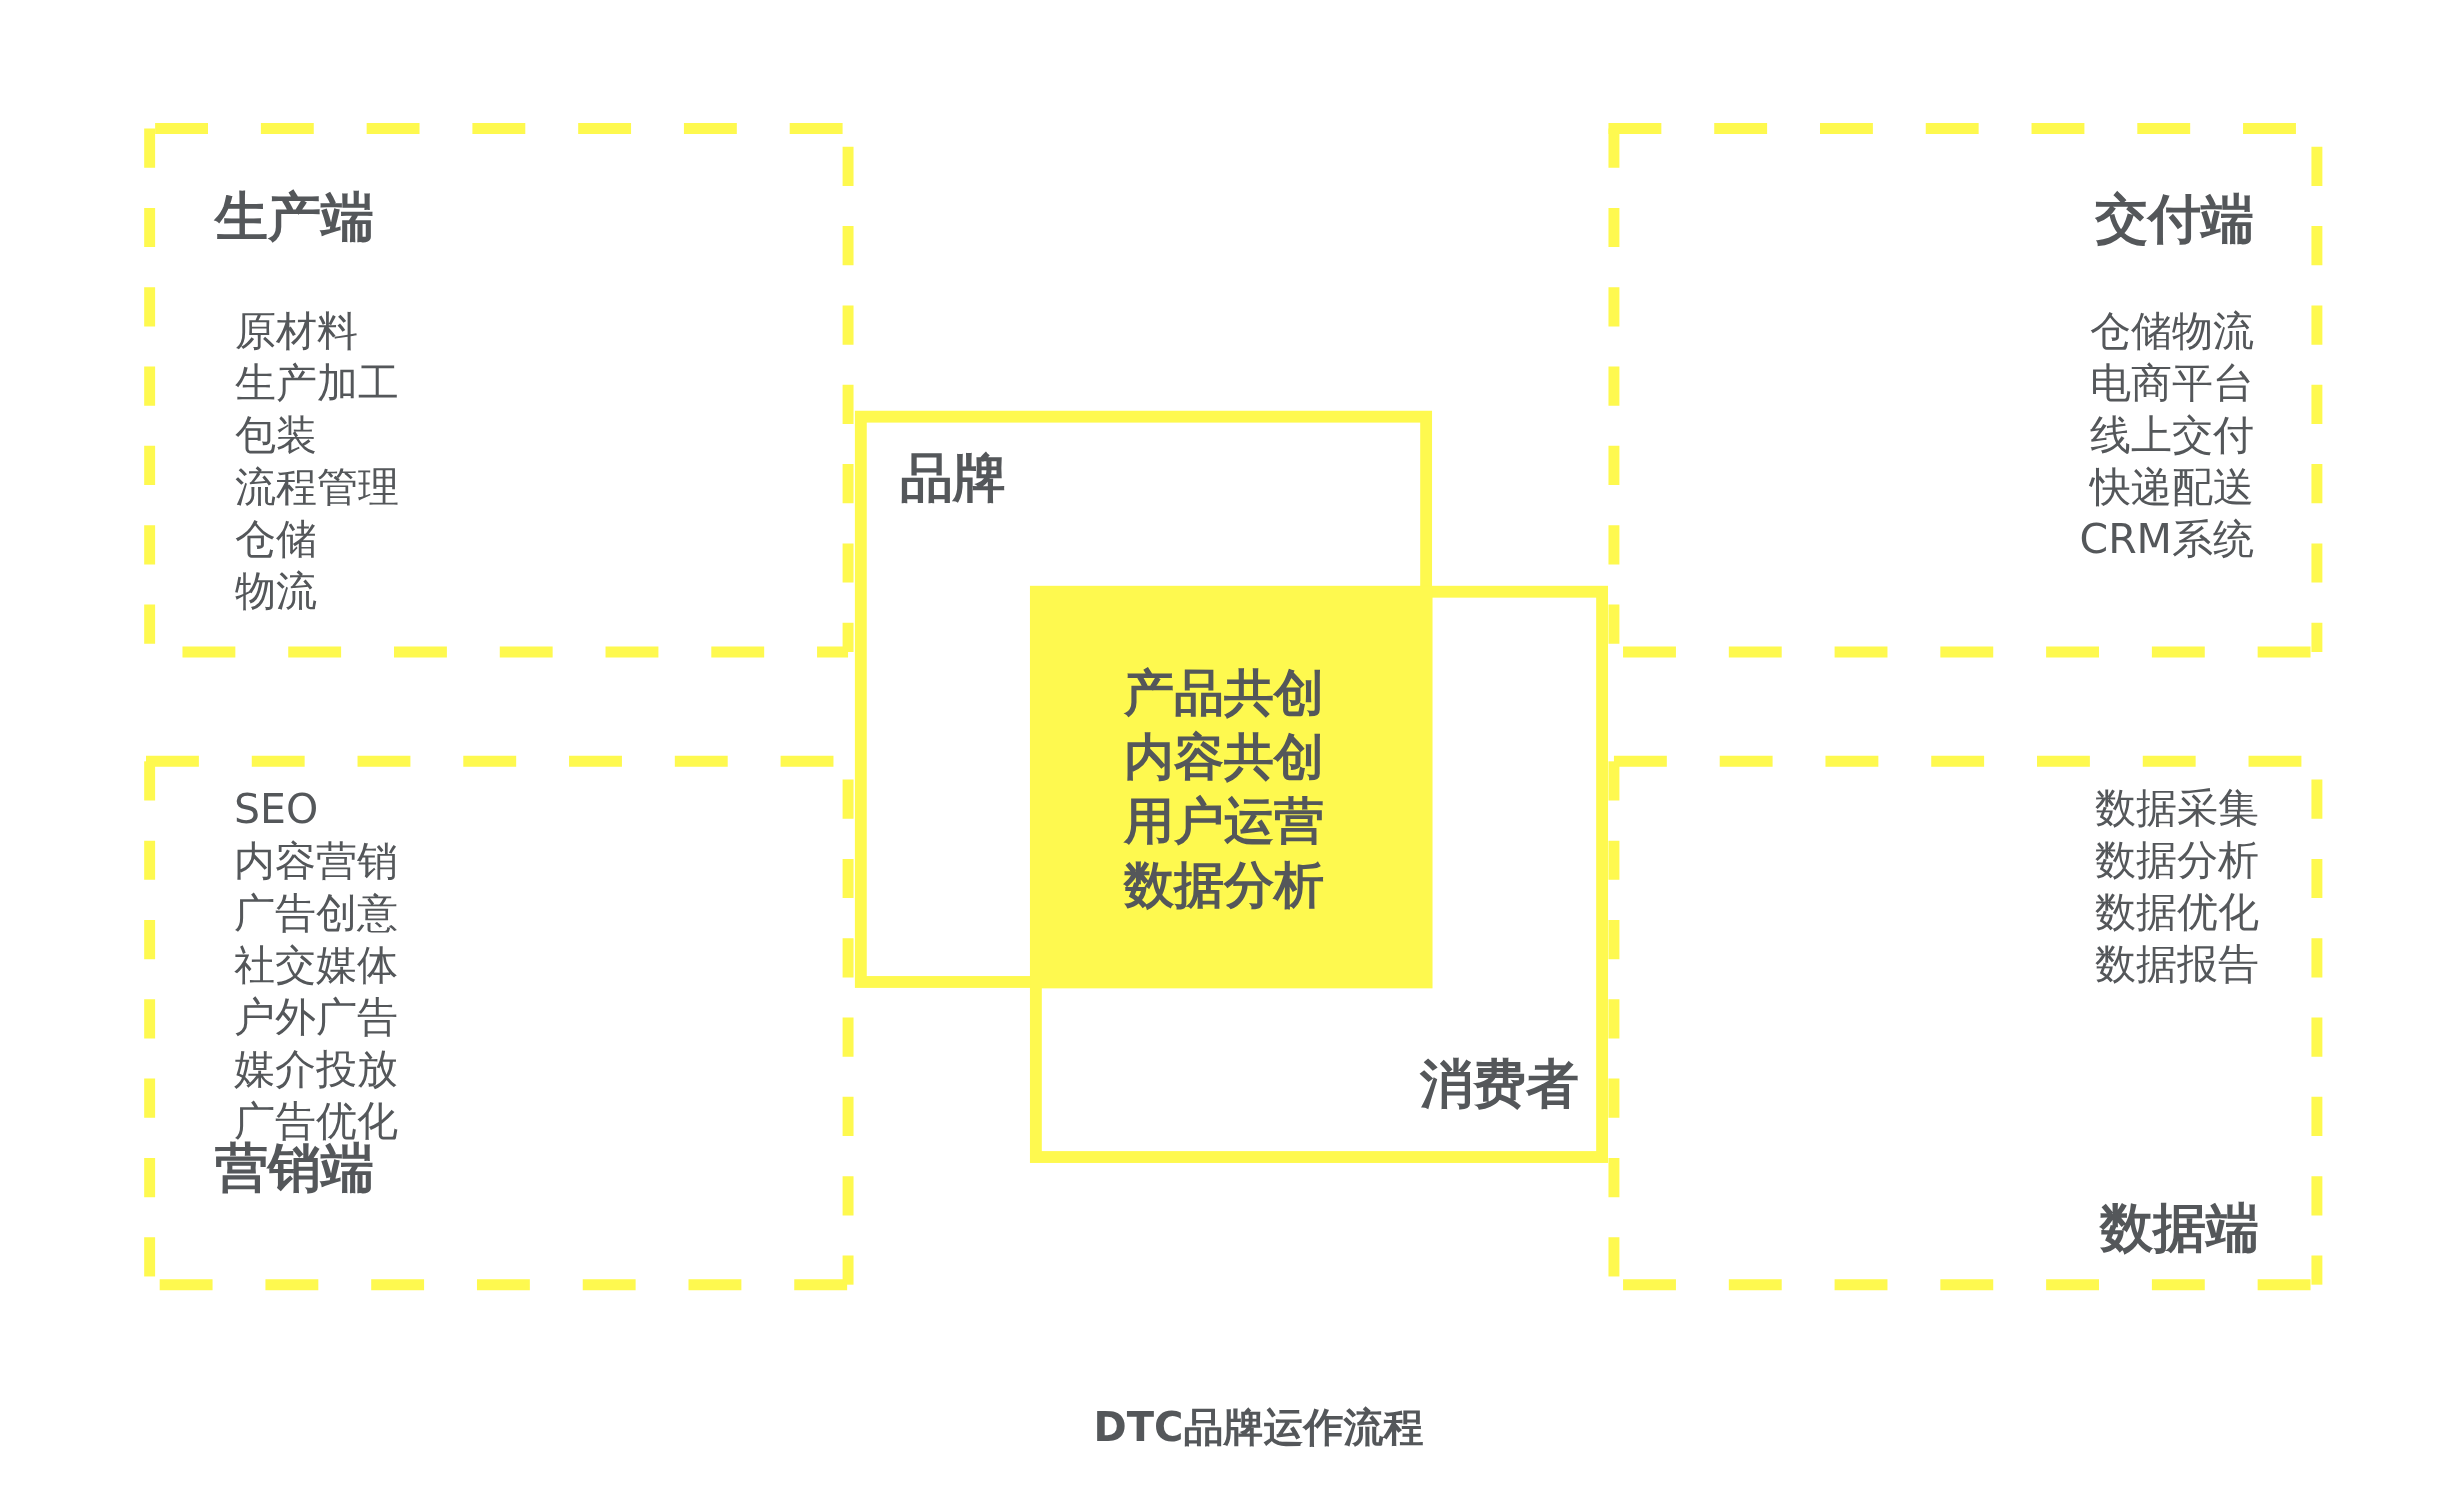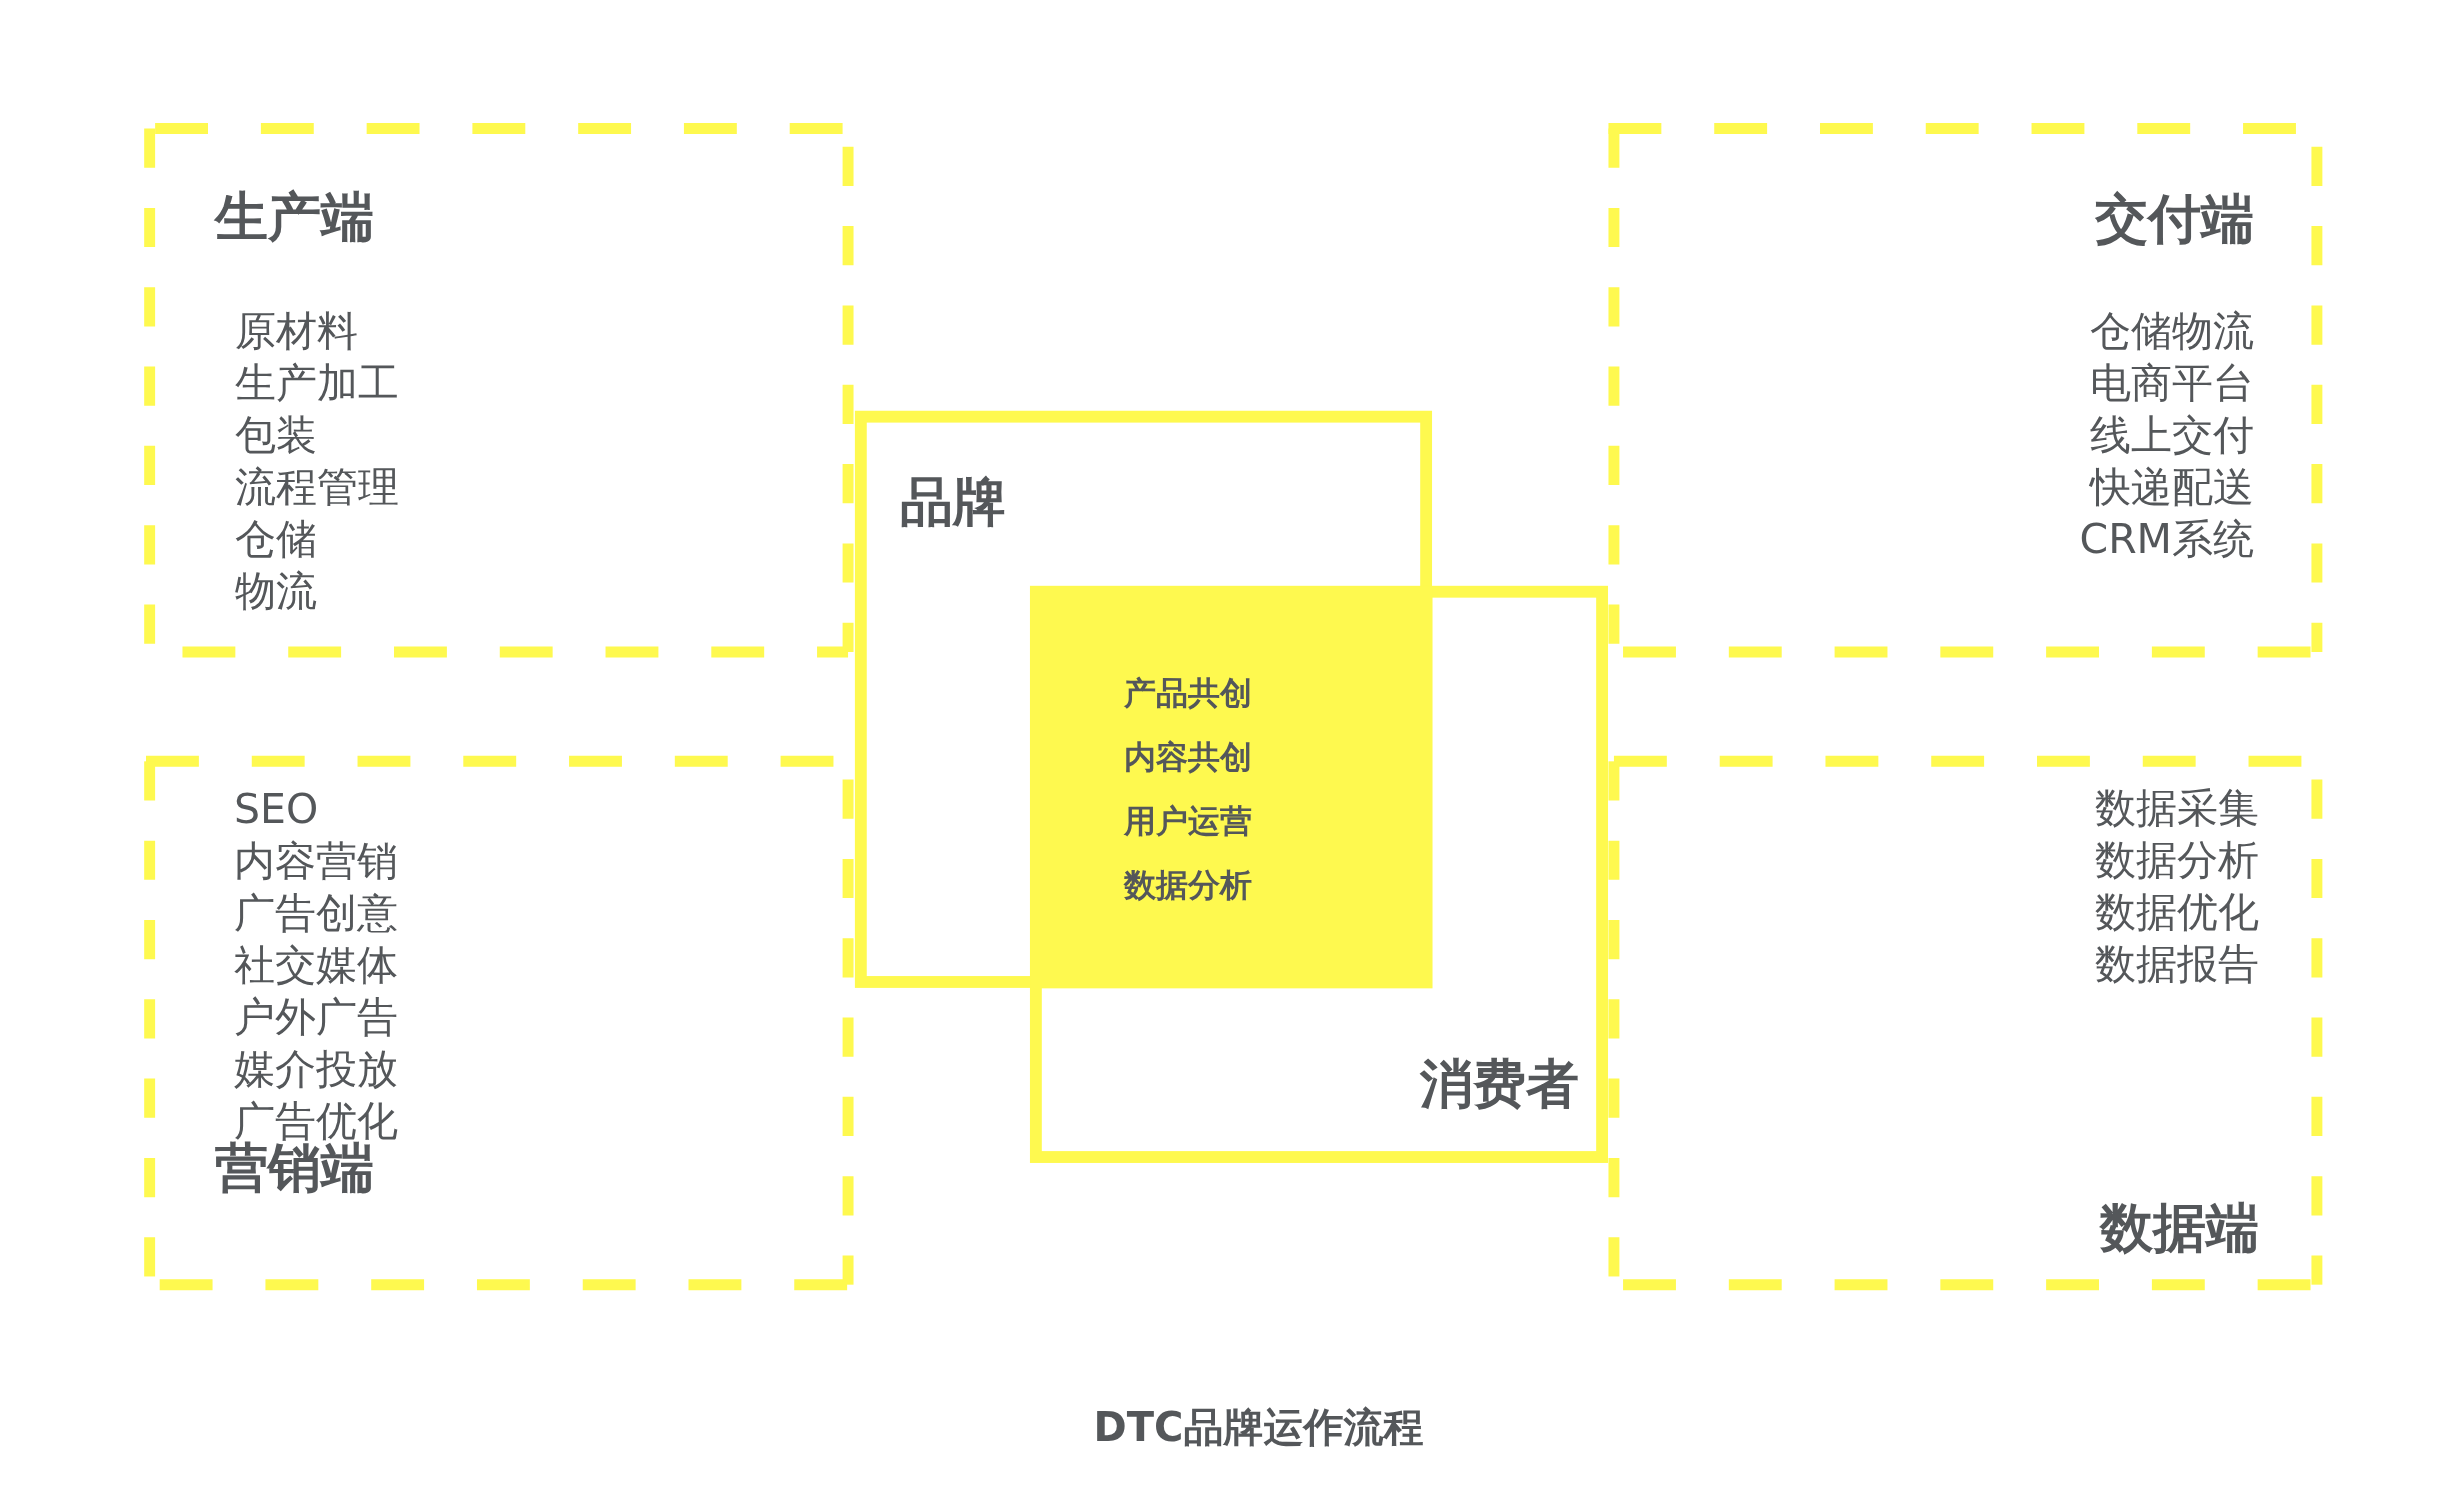--- a/index.html
+++ b/index.html
@@ -3,21 +3,21 @@
 <meta charset="utf-8">
 <style>
   html,body{margin:0;padding:0;background:#ffffff;}
   body{width:2462px;height:1488px;position:relative;overflow:hidden;font-family:"DejaVu Sans","Liberation Sans",sans-serif;color:#54575a;}
   svg.frame{position:absolute;left:0;top:0;}
   .abs{position:absolute;}
   .title{font-size:53px;font-weight:bold;line-height:55px;white-space:nowrap;}
   .items{font-size:41px;line-height:52px;white-space:nowrap;}
   .items div{height:52px;margin-left:20px;}
   .right{text-align:right;}
-  .center-list{font-size:32px;font-weight:bold;line-height:64px;white-space:nowrap;}
+  .center-list{font-size:50px;font-weight:bold;line-height:64px;white-space:nowrap;}
   .center-list div{height:64px;}
   .page-title{font-size:40px;font-weight:bold;white-space:nowrap;text-align:center;}
 </style>
 </head>
 <body>
 
 <svg class="frame" width="2462" height="1488" viewBox="0 0 2700 1632">
   <g fill="none" stroke="#fef94f" stroke-width="12">
 
     <g>
@@ -87,21 +87,21 @@
 <div class="abs title" style="left:215px;top:1140px;">营销端</div>
 
 <div class="abs items right" style="right:203px;top:782px;">
   <div>数据采集</div>
   <div>数据分析</div>
   <div>数据优化</div>
   <div>数据报告</div>
 </div>
 <div class="abs title right" style="right:203px;top:1200px;">数据端</div>
 
-<div class="abs title" style="left:900px;top:474px;">品牌</div>
+<div class="abs title" style="left:900px;top:450px;">品牌</div>
 <div class="abs title right" style="right:883px;top:1056px;">消费者</div>
 
 <div class="abs center-list" style="left:1124px;top:661px;">
   <div>产品共创</div>
   <div>内容共创</div>
   <div>用户运营</div>
   <div>数据分析</div>
 </div>
 
 <div class="abs page-title" style="left:912px;width:693px;top:1400px;">DTC品牌运作流程</div>

